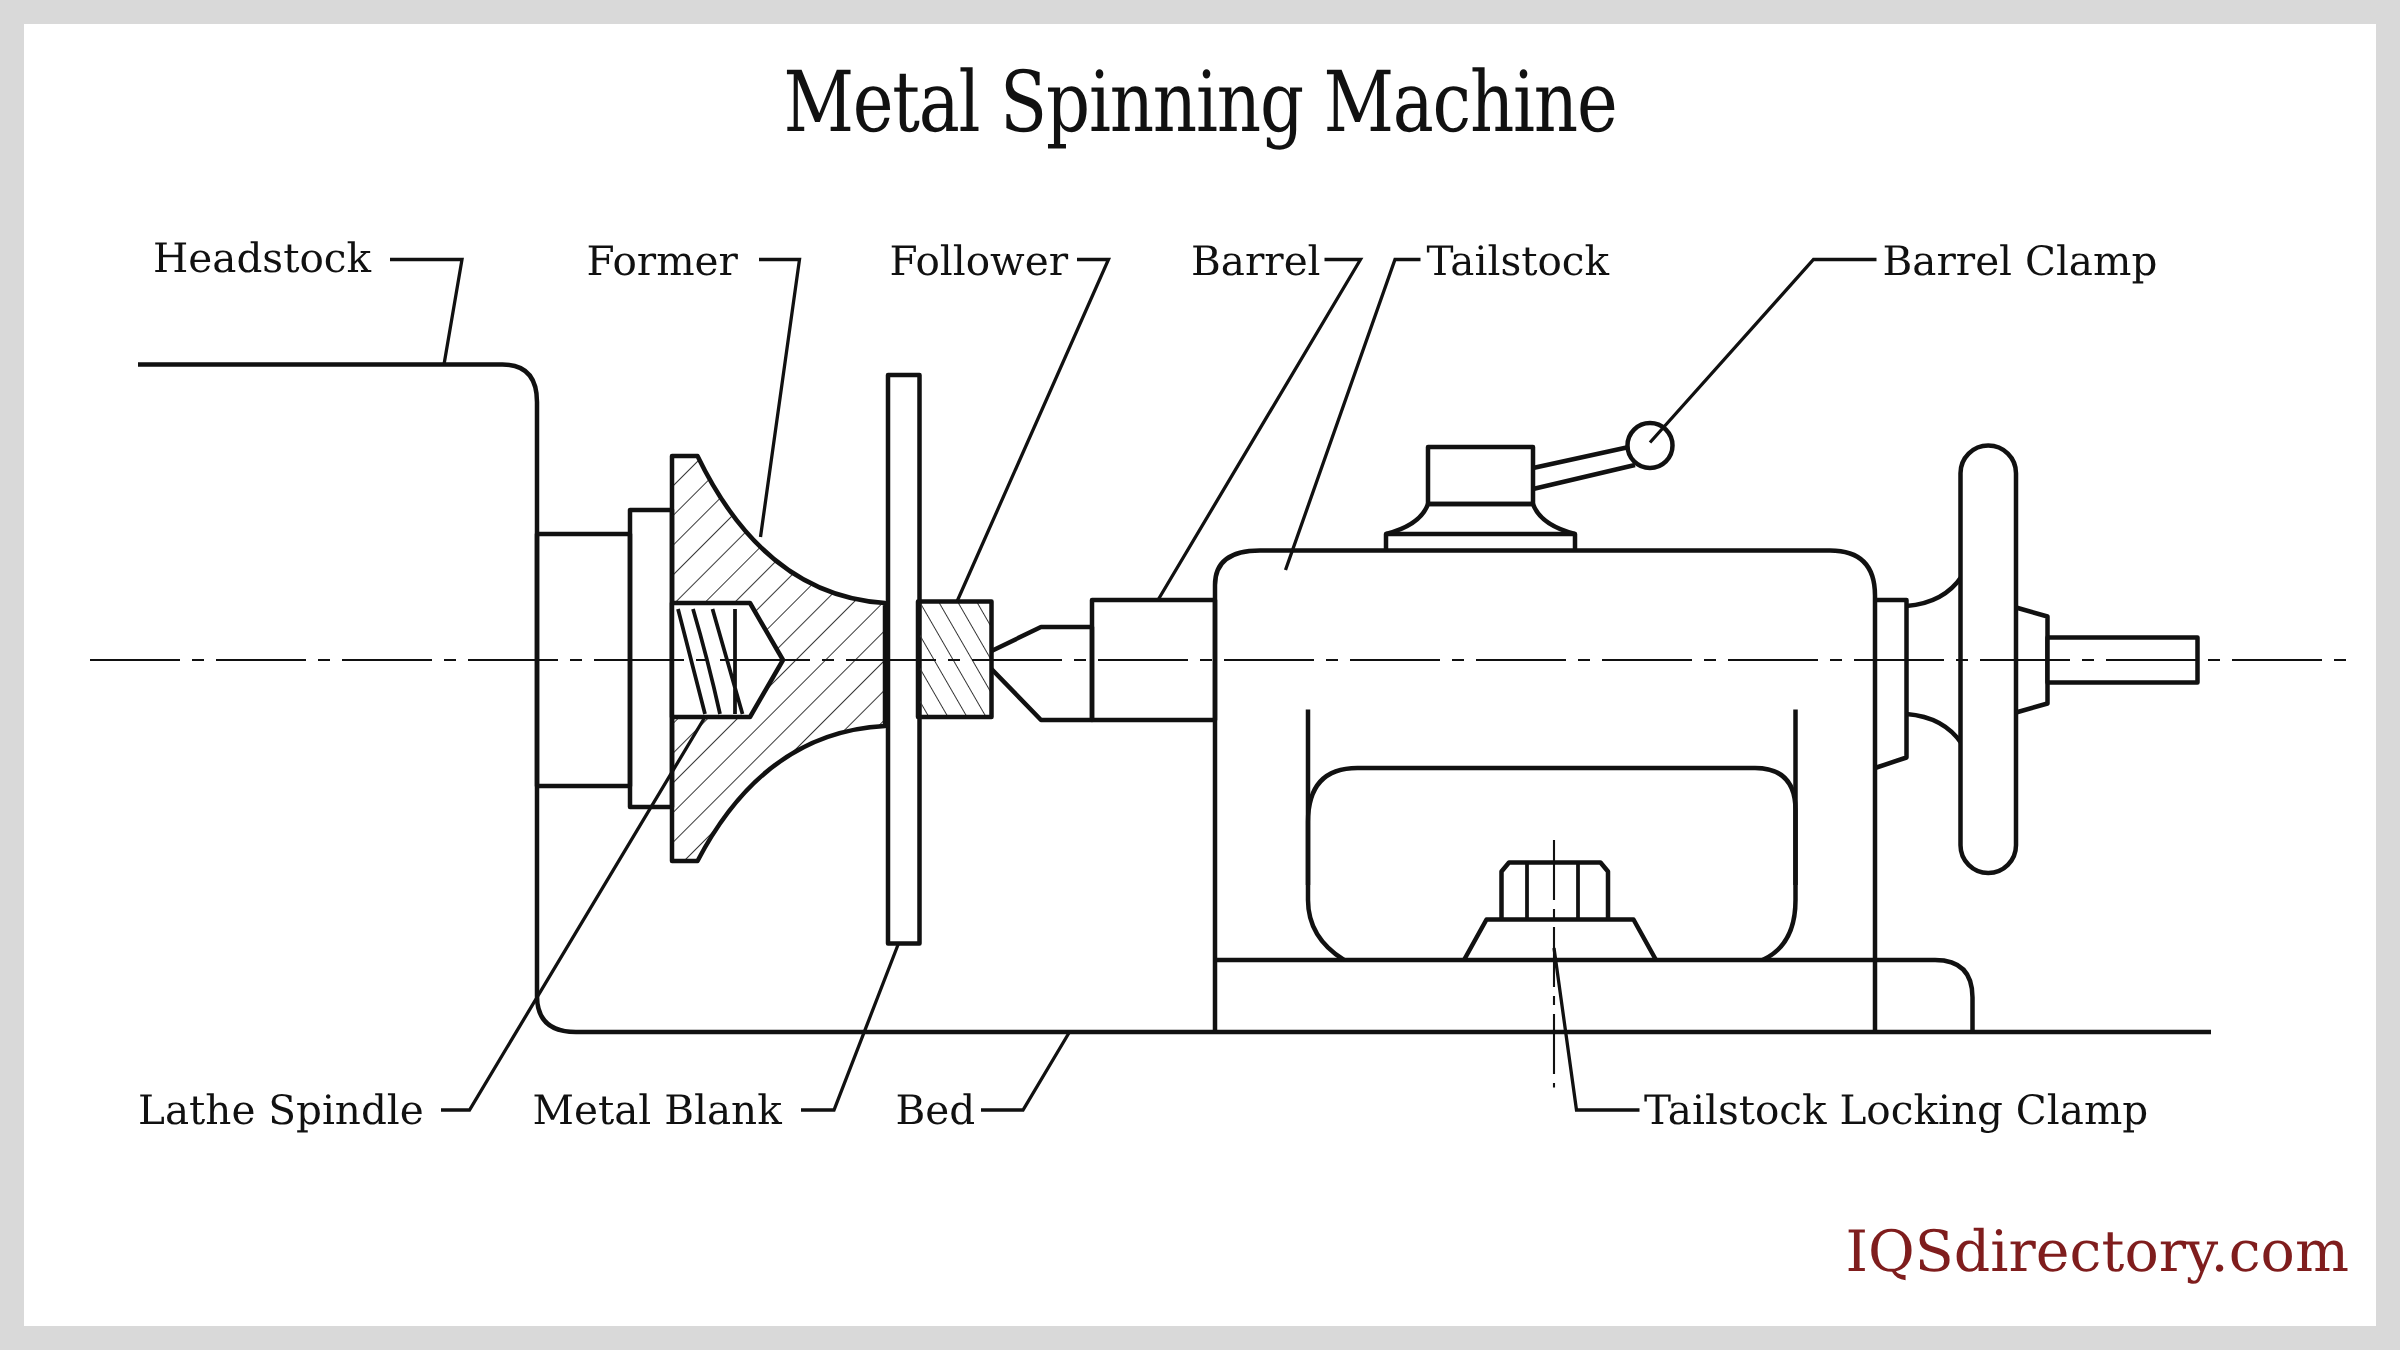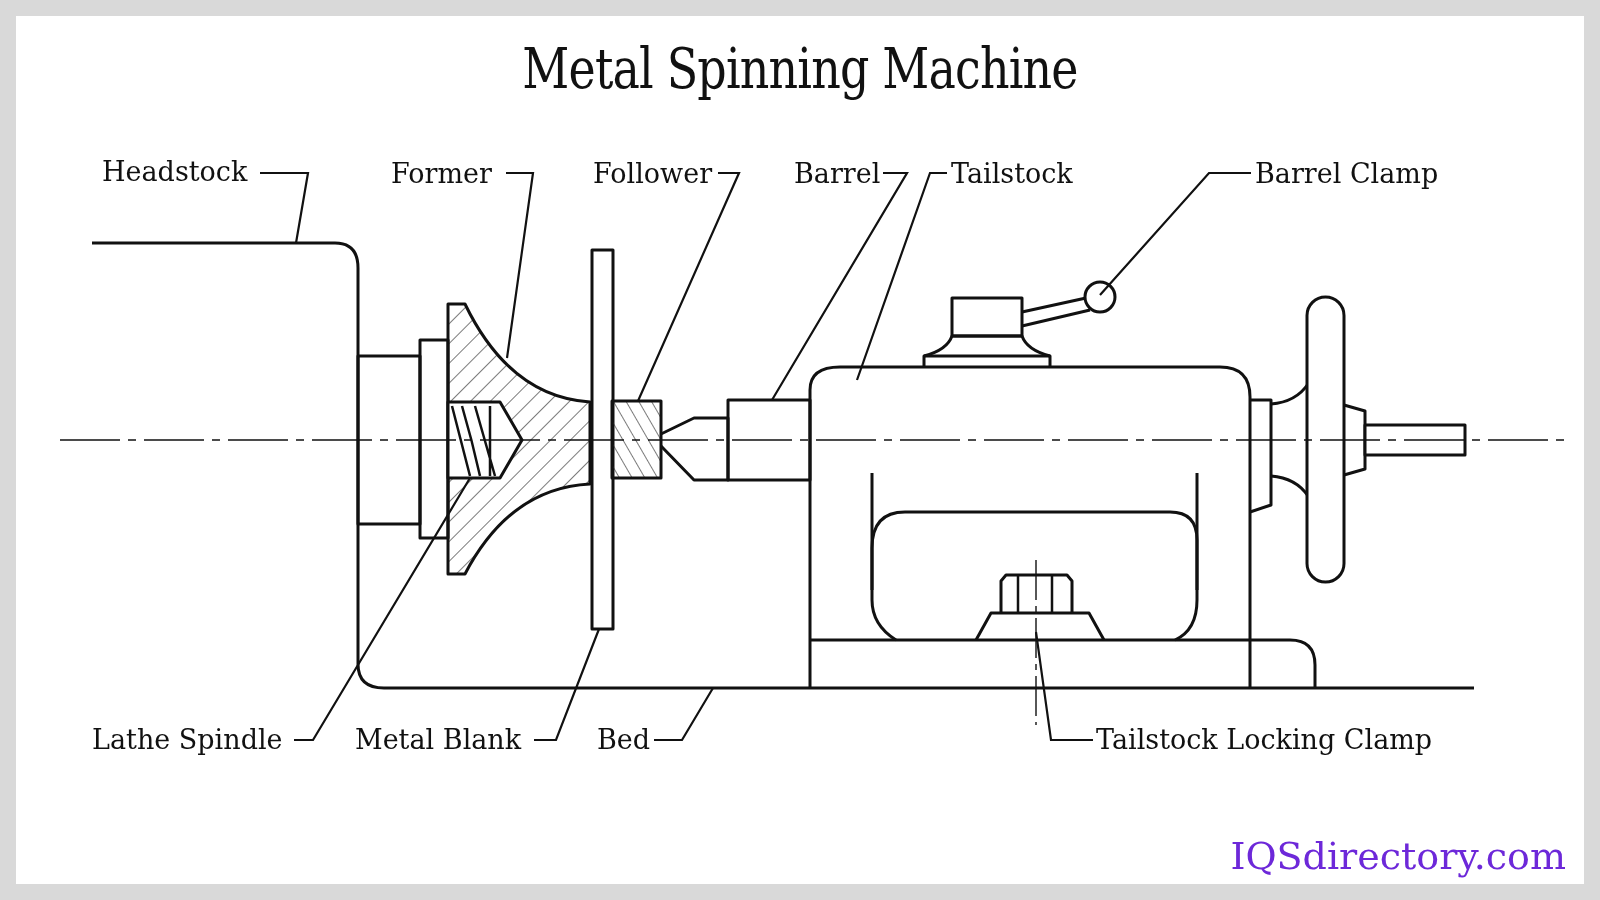--- a/index.html
+++ b/index.html
@@ -27,23 +27,23 @@
       margin: 0;
       font-weight: normal;
     }
     svg.diagram { position: absolute; left: 0; top: 0; }
     svg.diagram text {
       font-family: "DejaVu Serif", serif;
       font-size: 27px;
       fill: #111111;
     }
     .watermark {
-      position: absolute; right: 34px; bottom: 22px;
+      position: absolute; right: 34px; bottom: 44px;
       font-family: "DejaVu Serif", serif;
-      font-size: 38px; color: #6d28d9; text-align: center;
+      font-size: 38px; color: #7f1d1d; text-align: center;
     }
   </style>
 </head>
 <body>
 
 <div class="canvas"></div>
 
 <h1 class="title">Metal Spinning Machine</h1>
 
 <svg class="diagram" width="1600" height="900" viewBox="0 0 1600 900">

